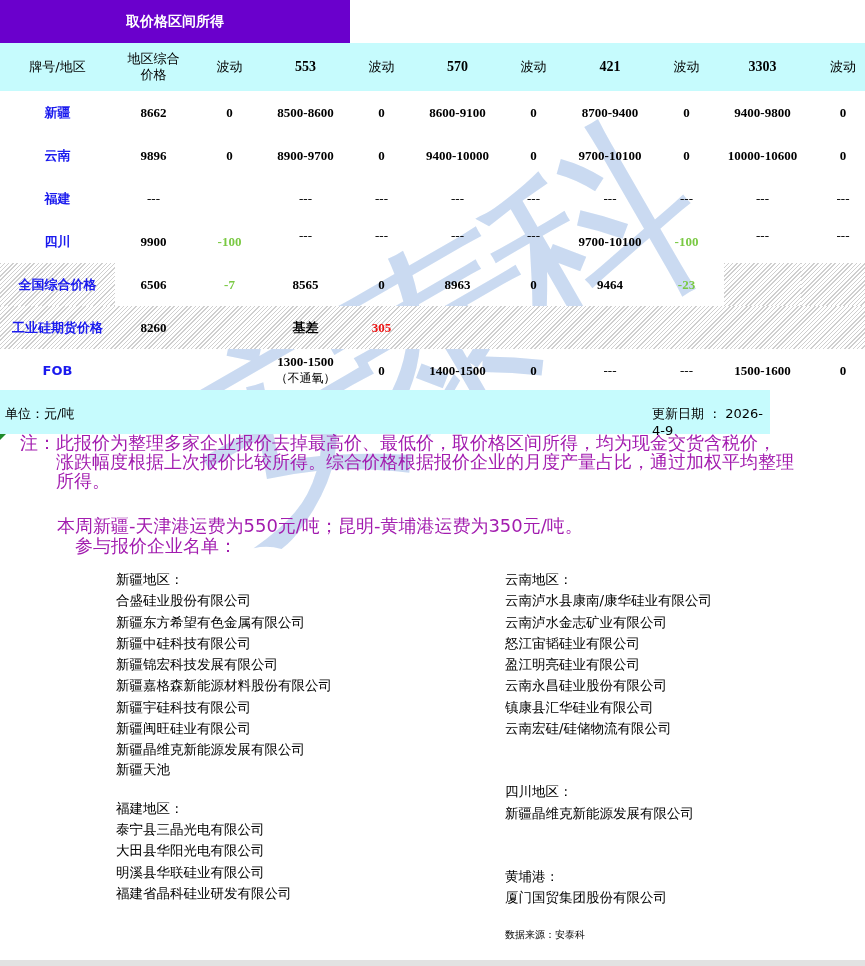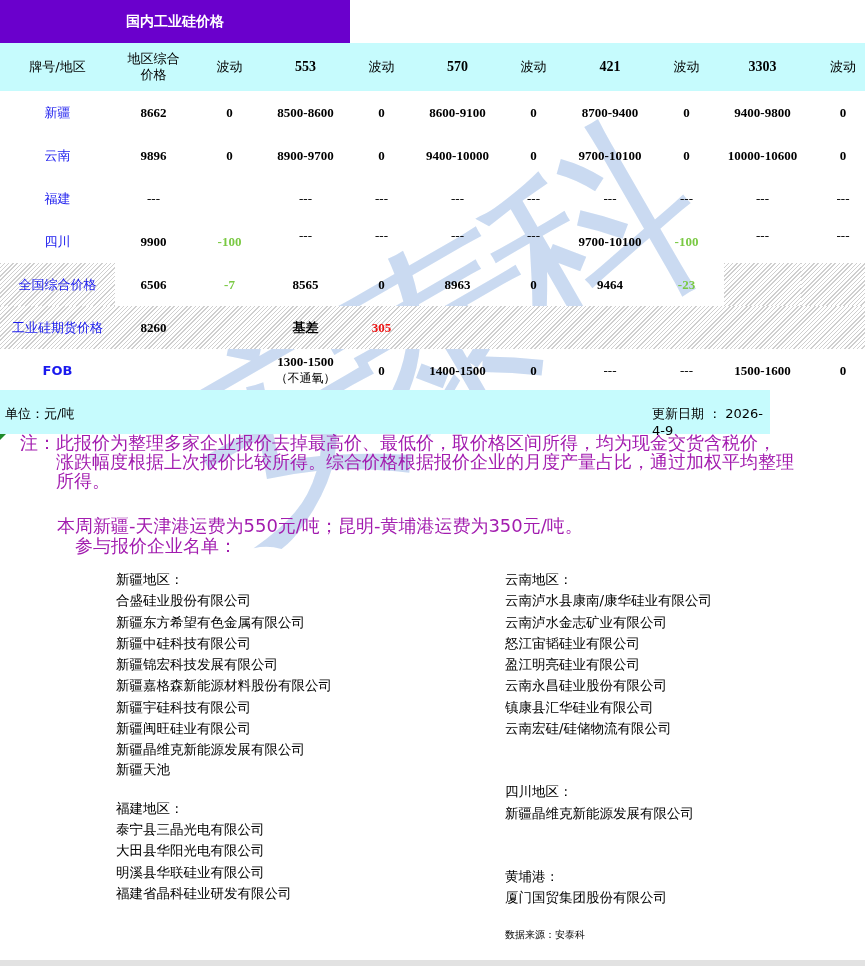--- a/index.html
+++ b/index.html
@@ -6,21 +6,21 @@
   body { width:865px; height:966px; position:relative; overflow:hidden;
          font-family:"DejaVu Sans","Liberation Sans",sans-serif; color:#000; }
   .title-bar { position:absolute; left:0; top:0; width:350px; height:43px; background:#6a00cc;
                color:#fff; font-size:14px; font-weight:bold; display:flex; align-items:center; justify-content:center; }
   table.grid { position:absolute; left:0; top:43px; width:865px; border-collapse:collapse; table-layout:fixed; }
   table.grid td, table.grid th { text-align:center; vertical-align:middle; padding:0; }
   table.grid thead tr { background:#c6fbfd; height:48px; }
   table.grid th { font-size:13px; font-weight:normal; line-height:16px; font-family:"DejaVu Sans",sans-serif; }
   table.grid th.num { font-family:"Liberation Serif",serif; font-weight:bold; font-size:14px; }
   table.grid tbody tr { height:43px; }
-  td.region { color:#1a1aee; font-size:13px; font-family:"DejaVu Sans",sans-serif; }
+  td.region { color:#1a1aee; font-size:13px; font-family:"DejaVu Sans",sans-serif;font-weight:bold; }
   td.val { font-family:"Liberation Serif",serif; font-weight:bold; font-size:13px; }
   td.dash { font-family:"Liberation Serif",serif; font-size:13px; }
   td.dash.top { vertical-align:top; padding-top:8px; }
   .green { color:#7ac943; }
   .red { color:#ee1111; }
   .hatch { background-color:#ffffff;
            background-image:repeating-linear-gradient(135deg, #cfcfcf 0 1px, #ffffff 1px 3px); }
   td.basis { font-family:"DejaVu Sans",sans-serif; font-size:13px; font-weight:bold; }
   .fob-sub { font-family:"DejaVu Sans",sans-serif; font-weight:normal; font-size:12px; }
   .unit-bar { position:absolute; left:0; top:390px; width:770px; height:44px; background:#c6fbfd; font-size:13px; }
@@ -45,21 +45,21 @@
 </style>
 </head>
 <body>
 
 <div class="watermark">
   <span style="left:0px; top:170px;">安</span>
   <span style="left:150px; top:80px;">泰</span>
   <span style="left:300px; top:-20px;">科</span>
 </div>
 
-<div class="title-bar">国内工业硅价格</div>
+<div class="title-bar">取价格区间所得</div>
 
 <table class="grid">
   <colgroup>
     <col style="width:115px">
       <col style="width:77px">
       <col style="width:75px">
       <col style="width:77px">
       <col style="width:75px">
     <col style="width:77px">
       <col style="width:75px">

